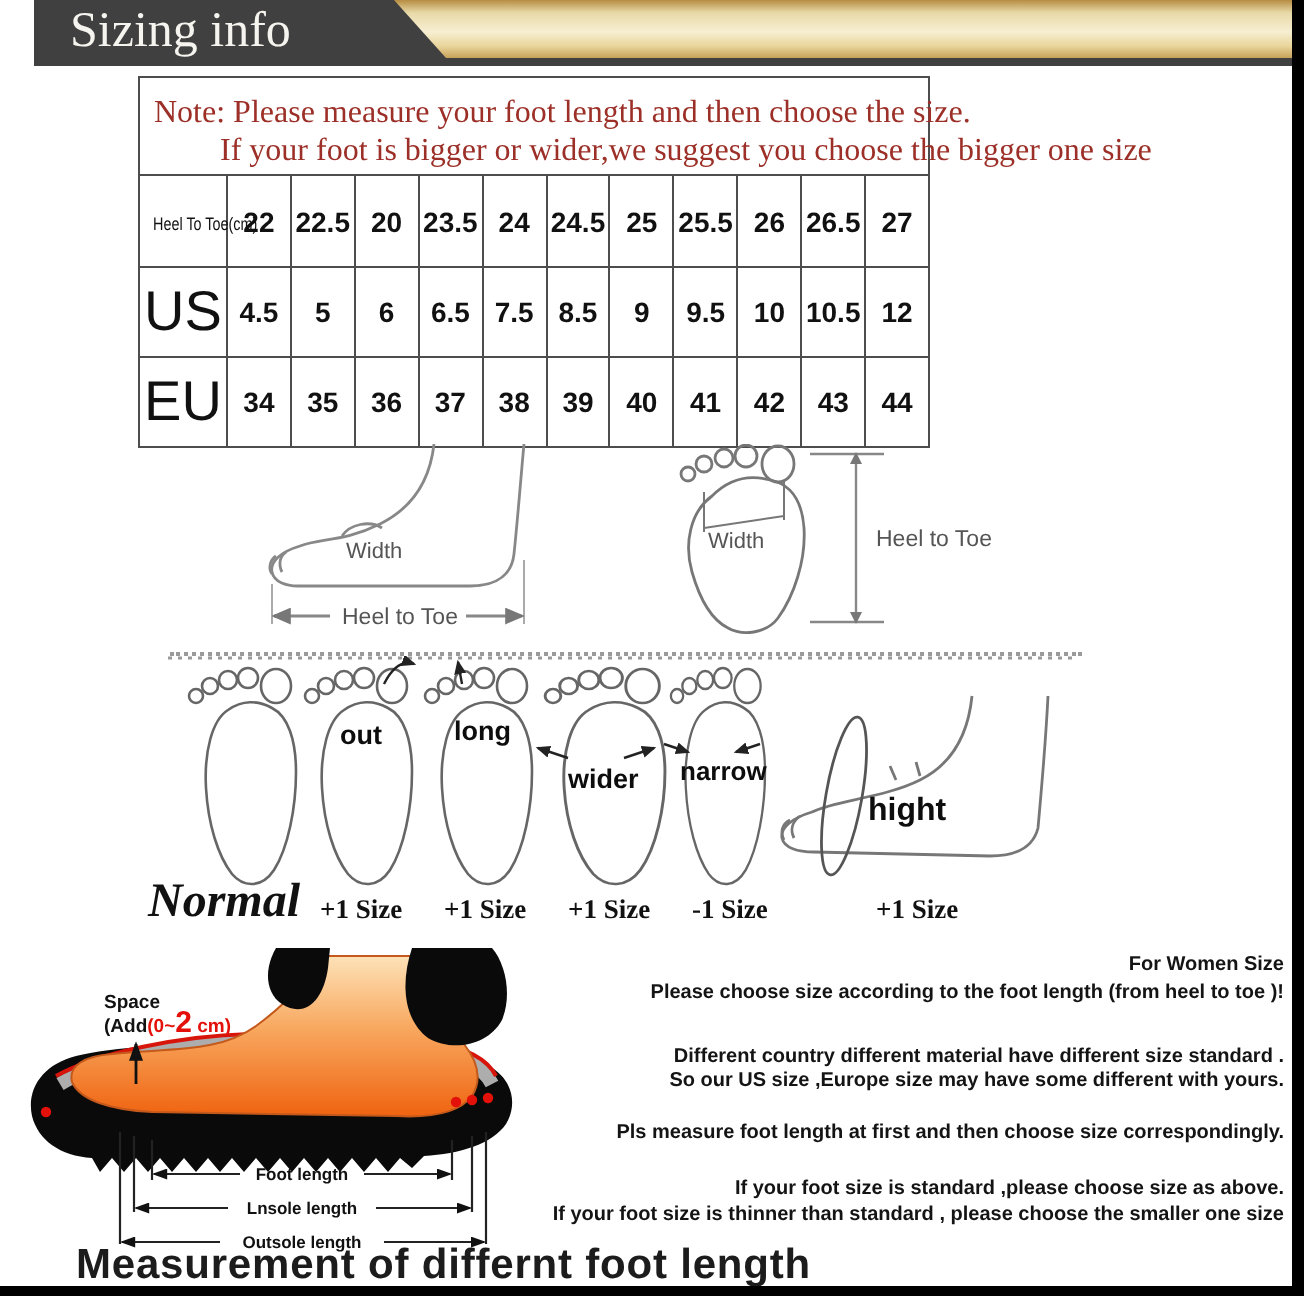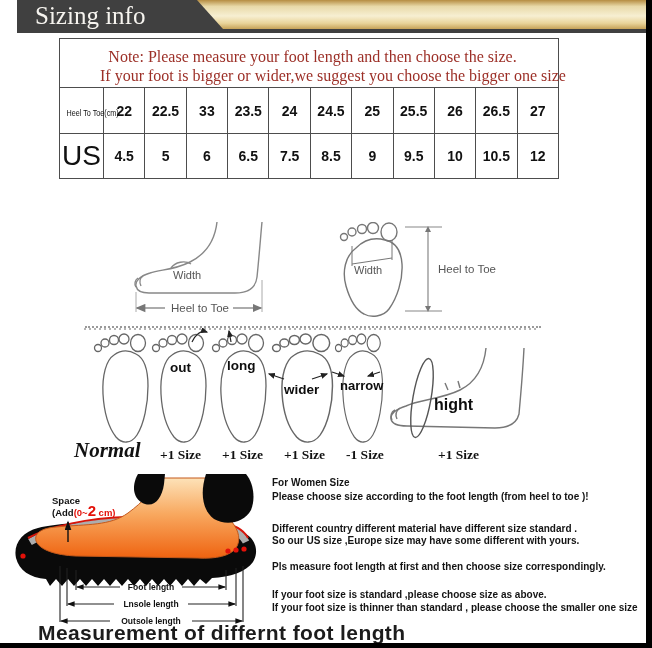--- a/index.html
+++ b/index.html
@@ -7,40 +7,40 @@
          border-right:6px solid #000;border-bottom:5px solid #000;box-sizing:border-box;
          overflow:hidden;font-family:"Liberation Sans",sans-serif;}
   
   .header{position:absolute;left:17px;top:0;width:646px;height:33px;background:#404040;}
   .title{position:absolute;left:18px;top:0;line-height:32px;font-family:"Liberation Serif",serif;
          font-size:25px;color:#f6f4ef;}
   .gold{position:absolute;left:180px;top:0;width:466px;height:29px;
         background:linear-gradient(180deg,#b68d42 0%,#e8d9a8 22%,#f7efd2 55%,#e9d49a 80%,#c6a258 100%);
         clip-path:polygon(0 0,100% 0,100% 100%,26px 100%);}
   
-  table.size{position:absolute;left:59px;top:38px;width:500px;border-collapse:collapse;table-layout:fixed;}
+  table.size{position:absolute;left:69px;top:38px;width:396px;border-collapse:collapse;table-layout:fixed;}
   table.size td{border:1px solid #4d4d4d;text-align:center;vertical-align:middle;padding:0;background:#fff;}
   td.noterow{height:48px;text-align:left;}
   .note-l1,.note-l2{font-family:"Liberation Serif",serif;color:#9c2f27;font-size:16px;line-height:19px;white-space:nowrap;}
   .note-l1{padding-left:7px;padding-top:5px;}
   .note-l2{padding-left:40px;}
   td.lbl{font-weight:400;color:#111;}
   td.lbl .cond{display:inline-block;transform:scale(0.8,1);transform-origin:center;font-size:9px;white-space:nowrap;}
   td.lbl.lg{font-size:28px;}
   td.val{font-size:14px;font-weight:600;color:#111;height:44px;}
   tr.r1 td{height:45px;} tr.r2 td{height:44px;} tr.r3 td{height:44px;}
   
   .dotted{position:absolute;left:85px;top:326px;width:456px;border-top:2px dotted #9a9a9a;}
   
   .normal-lbl{position:absolute;left:74px;top:438px;font-family:"Liberation Serif",serif;
-              font-style:italic;font-weight:600;font-size:21px;color:#111;}
+              font-style:italic;font-weight:600;font-size:24px;color:#111;}
   .sizelbl{position:absolute;top:447px;font-family:"Liberation Serif",serif;font-weight:700;
            font-size:13.5px;color:#111;}
   
-  .info{position:absolute;left:272px;top:477px;width:370px;color:#141414;}
+  .info{position:absolute;left:272px;top:477px;width:370px;color:#141414;text-align:right;}
   .info div{font-size:10px;font-weight:700;line-height:12px;white-space:nowrap;}
   .caption{position:absolute;left:38px;top:621px;font-size:21px;font-weight:700;color:#1c1c1c;letter-spacing:.4px;}
   svg text{font-family:"Liberation Sans",sans-serif;}
 </style>
 </head>
 <body>
 
 <div id="stage">
 
   <div class="header">
@@ -67,21 +67,21 @@
         <tr>
           <td class="noterow" colspan="12">
       <div class="note-l1">Note: Please measure your foot length and then choose the size.</div>
       <div class="note-l2">If your foot is bigger or wider,we suggest you choose the bigger one size</div>
     </td>
         </tr>
     <tr class="r1">
       <td class="lbl"><span class="cond">Heel To Toe(cm)</span></td>
       <td class="val">22</td>
       <td class="val">22.5</td>
-      <td class="val">33</td>
+      <td class="val">20</td>
       <td class="val">23.5</td>
       <td class="val">24</td>
       <td class="val">24.5</td>
       <td class="val">25</td>
       <td class="val">25.5</td>
       <td class="val">26</td>
       <td class="val">26.5</td>
       <td class="val">27</td>
     </tr>
     <tr class="r2">
@@ -91,20 +91,34 @@
       <td class="val">6</td>
       <td class="val">6.5</td>
       <td class="val">7.5</td>
       <td class="val">8.5</td>
       <td class="val">9</td>
       <td class="val">9.5</td>
       <td class="val">10</td>
       <td class="val">10.5</td>
       <td class="val">12</td>
     </tr>
+    <tr class="r3">
+      <td class="lbl lg">EU</td>
+      <td class="val">34</td>
+      <td class="val">35</td>
+      <td class="val">36</td>
+      <td class="val">37</td>
+      <td class="val">38</td>
+      <td class="val">39</td>
+      <td class="val">40</td>
+      <td class="val">41</td>
+      <td class="val">42</td>
+      <td class="val">43</td>
+      <td class="val">44</td>
+    </tr>
   </tbody>
     </table>
 
   <svg style="position:absolute;left:120px;top:222px;" width="400" height="102" viewBox="0 0 400 102">
     <defs>
       <marker id="mL" markerWidth="8" markerHeight="8" refX="1" refY="3" orient="auto">
           <path d="M7,0 L0,3 L7,6 Z" fill="#777"></path>
         </marker>
       <marker id="mR" markerWidth="8" markerHeight="8" refX="6" refY="3" orient="auto">
           <path d="M0,0 L7,3 L0,6 Z" fill="#777"></path>

